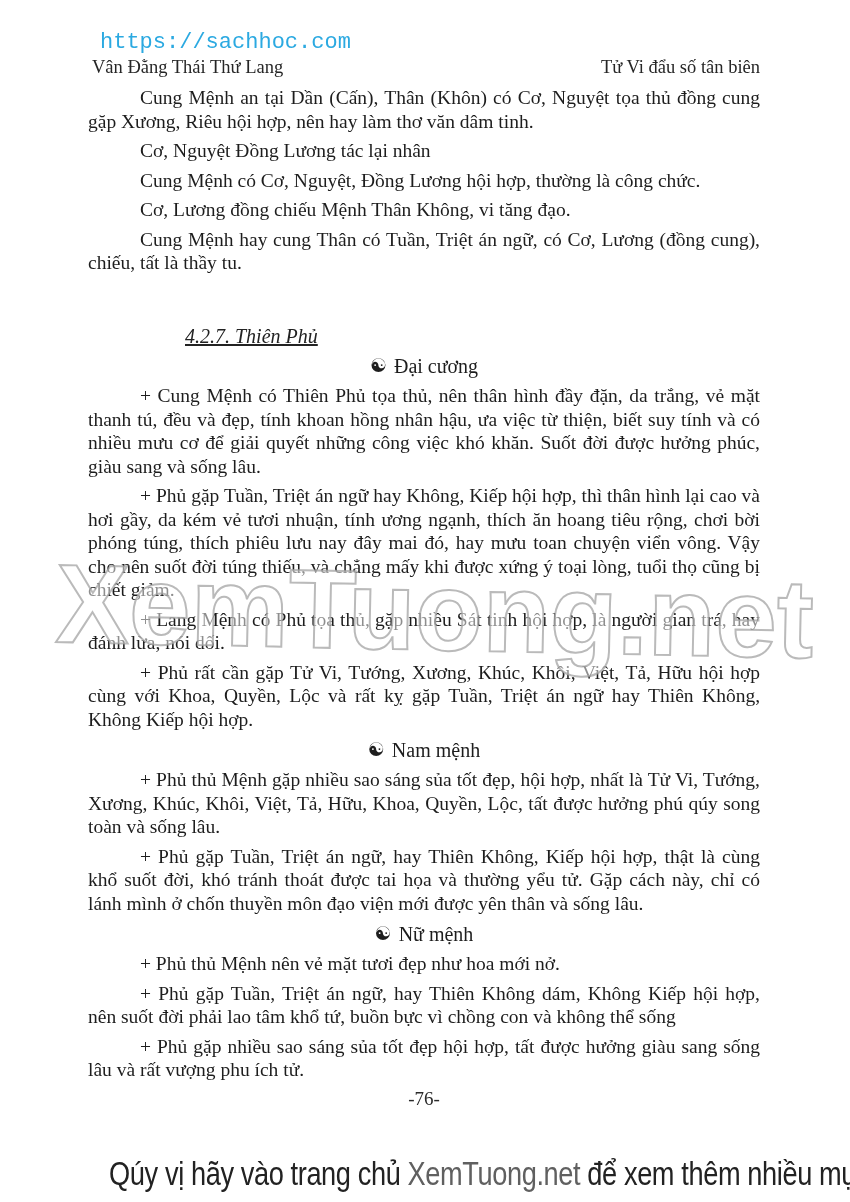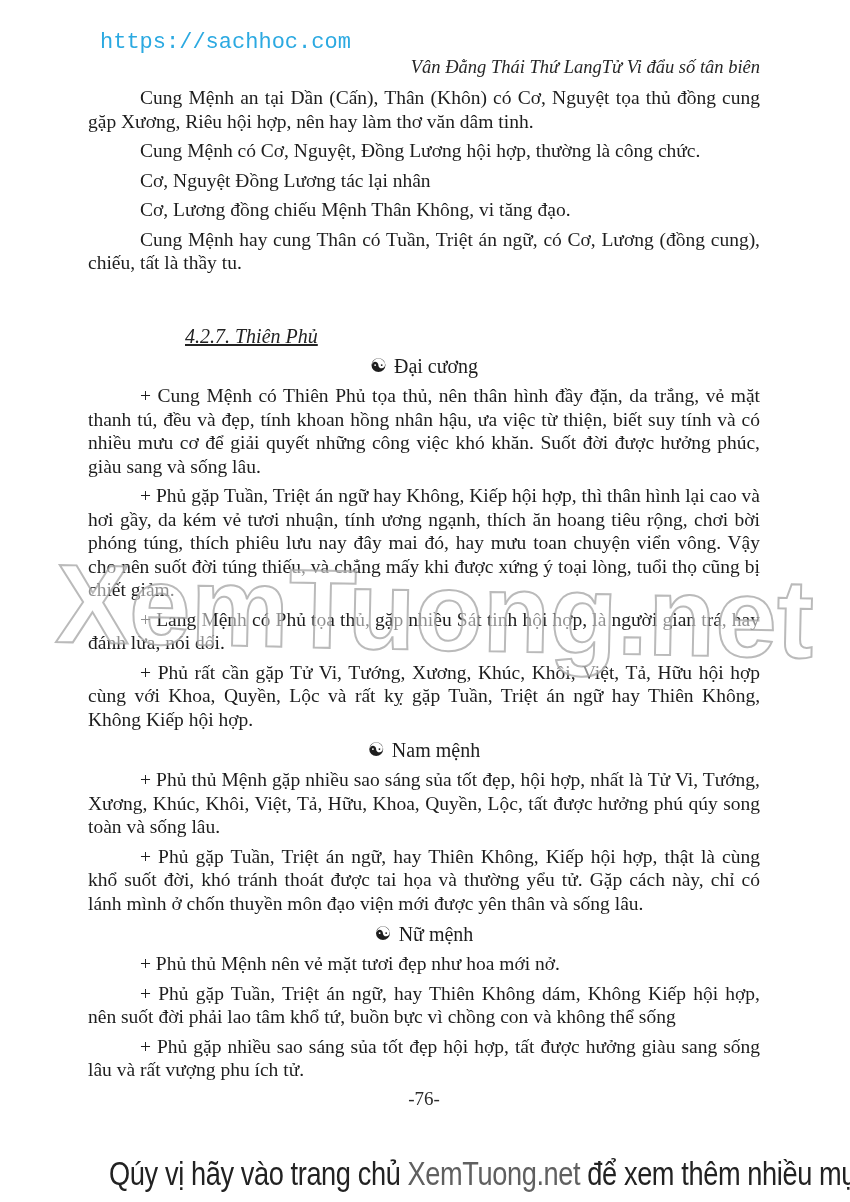--- a/index.html
+++ b/index.html
@@ -14,22 +14,22 @@
   .sheet { position: absolute; inset: 0; }
 
   .source-link {
     position: absolute; left: 100px; top: 30px;
     font-family: Liberation Mono, monospace;
     font-size: 22px; color: #2ba9e1;
     text-decoration: none;
   }
   .header-row {
     position: absolute; left: 92px; top: 57px; width: 668px;
-    display: flex; justify-content: flex-end;
-    font-style: italic; font-size: 18.5px; color: #262626;
+    display: flex; justify-content: space-between;
+    font-size: 18.5px; color: #262626;
   }
 
   .content {
     position: absolute; left: 88px; top: 86px; width: 672px;
   }
   .para {
     margin: 0 0 6px 0;
     font-size: 19.5px; line-height: 23.5px;
     text-align: justify;
     text-indent: 52px;
@@ -89,22 +89,22 @@
   <a class="source-link" href="#">https://sachhoc.com</a>
 
   <div class="header-row">
     <span>Vân Đằng Thái Thứ Lang</span>
     <span>Tử Vi đẩu số tân biên</span>
   </div>
 
   <div class="content">
 
     <p class="para">Cung Mệnh an tại Dần (Cấn), Thân (Khôn) có Cơ, Nguyệt tọa thủ đồng cung gặp Xương, Riêu hội hợp, nên hay làm thơ văn dâm tinh.</p>
+    <p class="para">Cơ, Nguyệt Đồng Lương tác lại nhân</p>
     <p class="para">Cung Mệnh có Cơ, Nguyệt, Đồng Lương hội hợp, thường là công chức.</p>
-    <p class="para">Cơ, Nguyệt Đồng Lương tác lại nhân</p>
     <p class="para">Cơ, Lương đồng chiếu Mệnh Thân Không, vi tăng đạo.</p>
     <p class="para">Cung Mệnh hay cung Thân có Tuần, Triệt án ngữ, có Cơ, Lương (đồng cung), chiếu, tất là thầy tu.</p>
 
     <div class="section-heading">4.2.7. Thiên Phủ</div>
 
     <div class="subheading">
       <span class="yy-icon">☯</span><span>Đại cương</span>
     </div>
     <p class="para">+ Cung Mệnh có Thiên Phủ tọa thủ, nên thân hình đầy đặn, da trắng, vẻ mặt thanh tú, đều và đẹp, tính khoan hồng nhân hậu, ưa việc từ thiện, biết suy tính và có nhiều mưu cơ để giải quyết những công việc khó khăn. Suốt đời được hưởng phúc, giàu sang và sống lâu.</p>
     <p class="para">+ Phủ gặp Tuần, Triệt án ngữ hay Không, Kiếp hội hợp, thì thân hình lại cao và hơi gầy, da kém vẻ tươi nhuận, tính ương ngạnh, thích ăn hoang tiêu rộng, chơi bời phóng túng, thích phiêu lưu nay đây mai đó, hay mưu toan chuyện viển vông. Vậy cho nên suốt đời túng thiếu, và chẳng mấy khi được xứng ý toại lòng, tuổi thọ cũng bị chiết giảm.</p>

